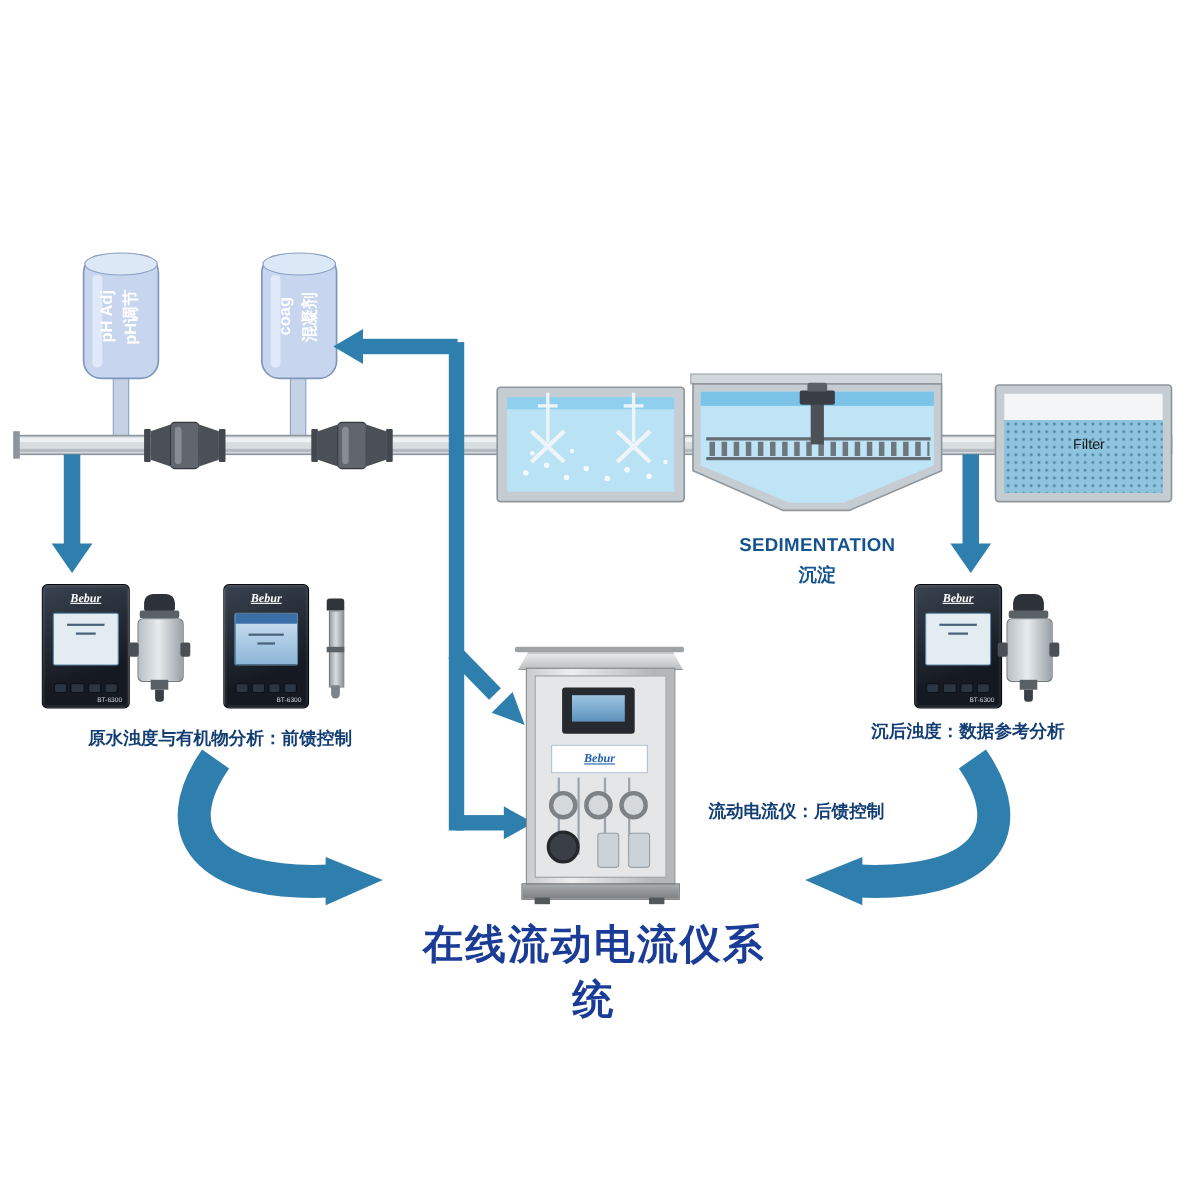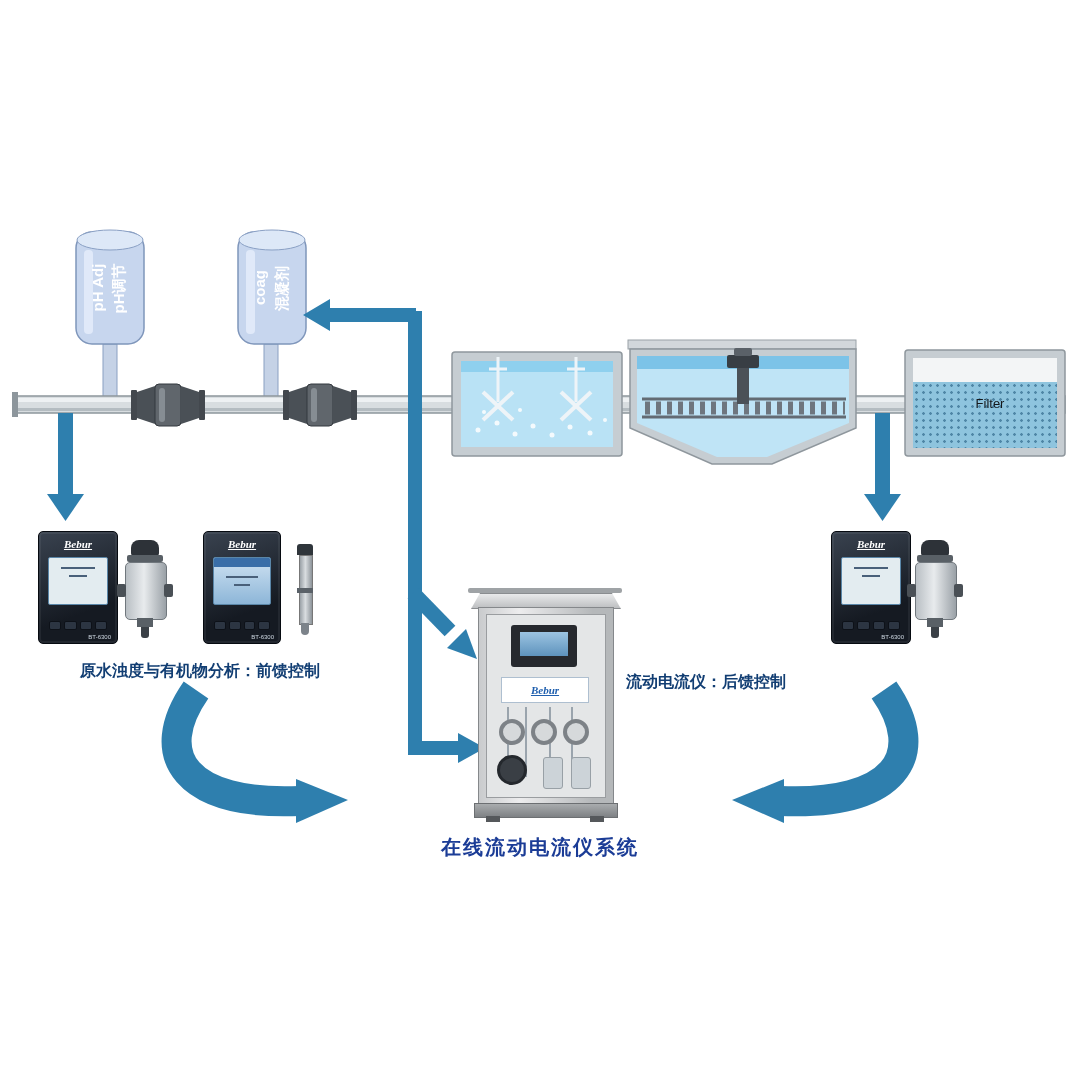--- a/index.html
+++ b/index.html
@@ -11,21 +11,21 @@
   
   .vlabel{position:absolute;width:110px;text-align:center;color:#fff;font-weight:bold;
           font-size:15px;white-space:nowrap;transform:rotate(-90deg);transform-origin:center;}
 
   
   .stage{position:absolute;text-align:center;font-weight:bold;color:#15538e;}
   .stage .en{font-size:17px;letter-spacing:.3px;}
   .stage .zh{font-size:17px;margin-top:5px;}
 
   .caption{position:absolute;font-weight:bold;font-size:16px;color:#123e73;text-align:center;}
-  .title{position:absolute;font-size:20px;font-weight:bold;color:#1b3c96;
+  .title{position:absolute;font-size:37px;font-weight:bold;color:#1b3c96;
          letter-spacing:2px;text-align:center;}
 
   .filter-media{position:absolute;left:913px;top:382px;width:144px;height:66px;
        background-color:#8ec4de;
        background-image:radial-gradient(circle,#4f86a6 1.2px,transparent 1.5px);
        background-size:7px 7px;}
   .filter-word{position:absolute;left:952px;top:396px;width:76px;text-align:center;
        font-size:13px;color:#15181b;}
 
   
@@ -222,23 +222,28 @@
 </svg>
 
 <div class="filter-media"></div>
 <div class="filter-word">Filter</div>
 
 <span class="vlabel" style="left:42px;top:279px;">pH Adj</span>
 <span class="vlabel" style="left:64px;top:279px;">pH调节</span>
 <span class="vlabel" style="left:204px;top:279px;">coag</span>
 <span class="vlabel" style="left:227px;top:279px;">混凝剂</span>
 
+<div class="stage" style="left:630px;top:486px;width:226px;">
+  <div class="en">SEDIMENTATION</div>
+  <div class="zh">沉淀</div>
+</div>
 
 <div class="caption" style="left:40px;top:661px;width:320px;">原水浊度与有机物分析：前馈控制</div>
-<div class="caption" style="left:608px;top:672px;width:196px;">流动电流仪：后馈控制</div>
+<div class="caption" style="left:762px;top:655px;width:236px;">沉后浊度：数据参考分析</div>
+<div class="caption" style="left:608px;top:728px;width:196px;text-align:right;">流动电流仪：后馈控制</div>
 
 <div class="title" style="left:370px;top:834px;width:340px;">在线流动电流仪系统</div>
 
 <div class="panel" style="left:38px;top:531px;width:78px;height:111px;">
   <div class="brand">Bebur</div>
   <div class="screen screen-white">
         <i class="l1"></i>
         <i class="l2"></i>
       </div>
   <div class="keys">

